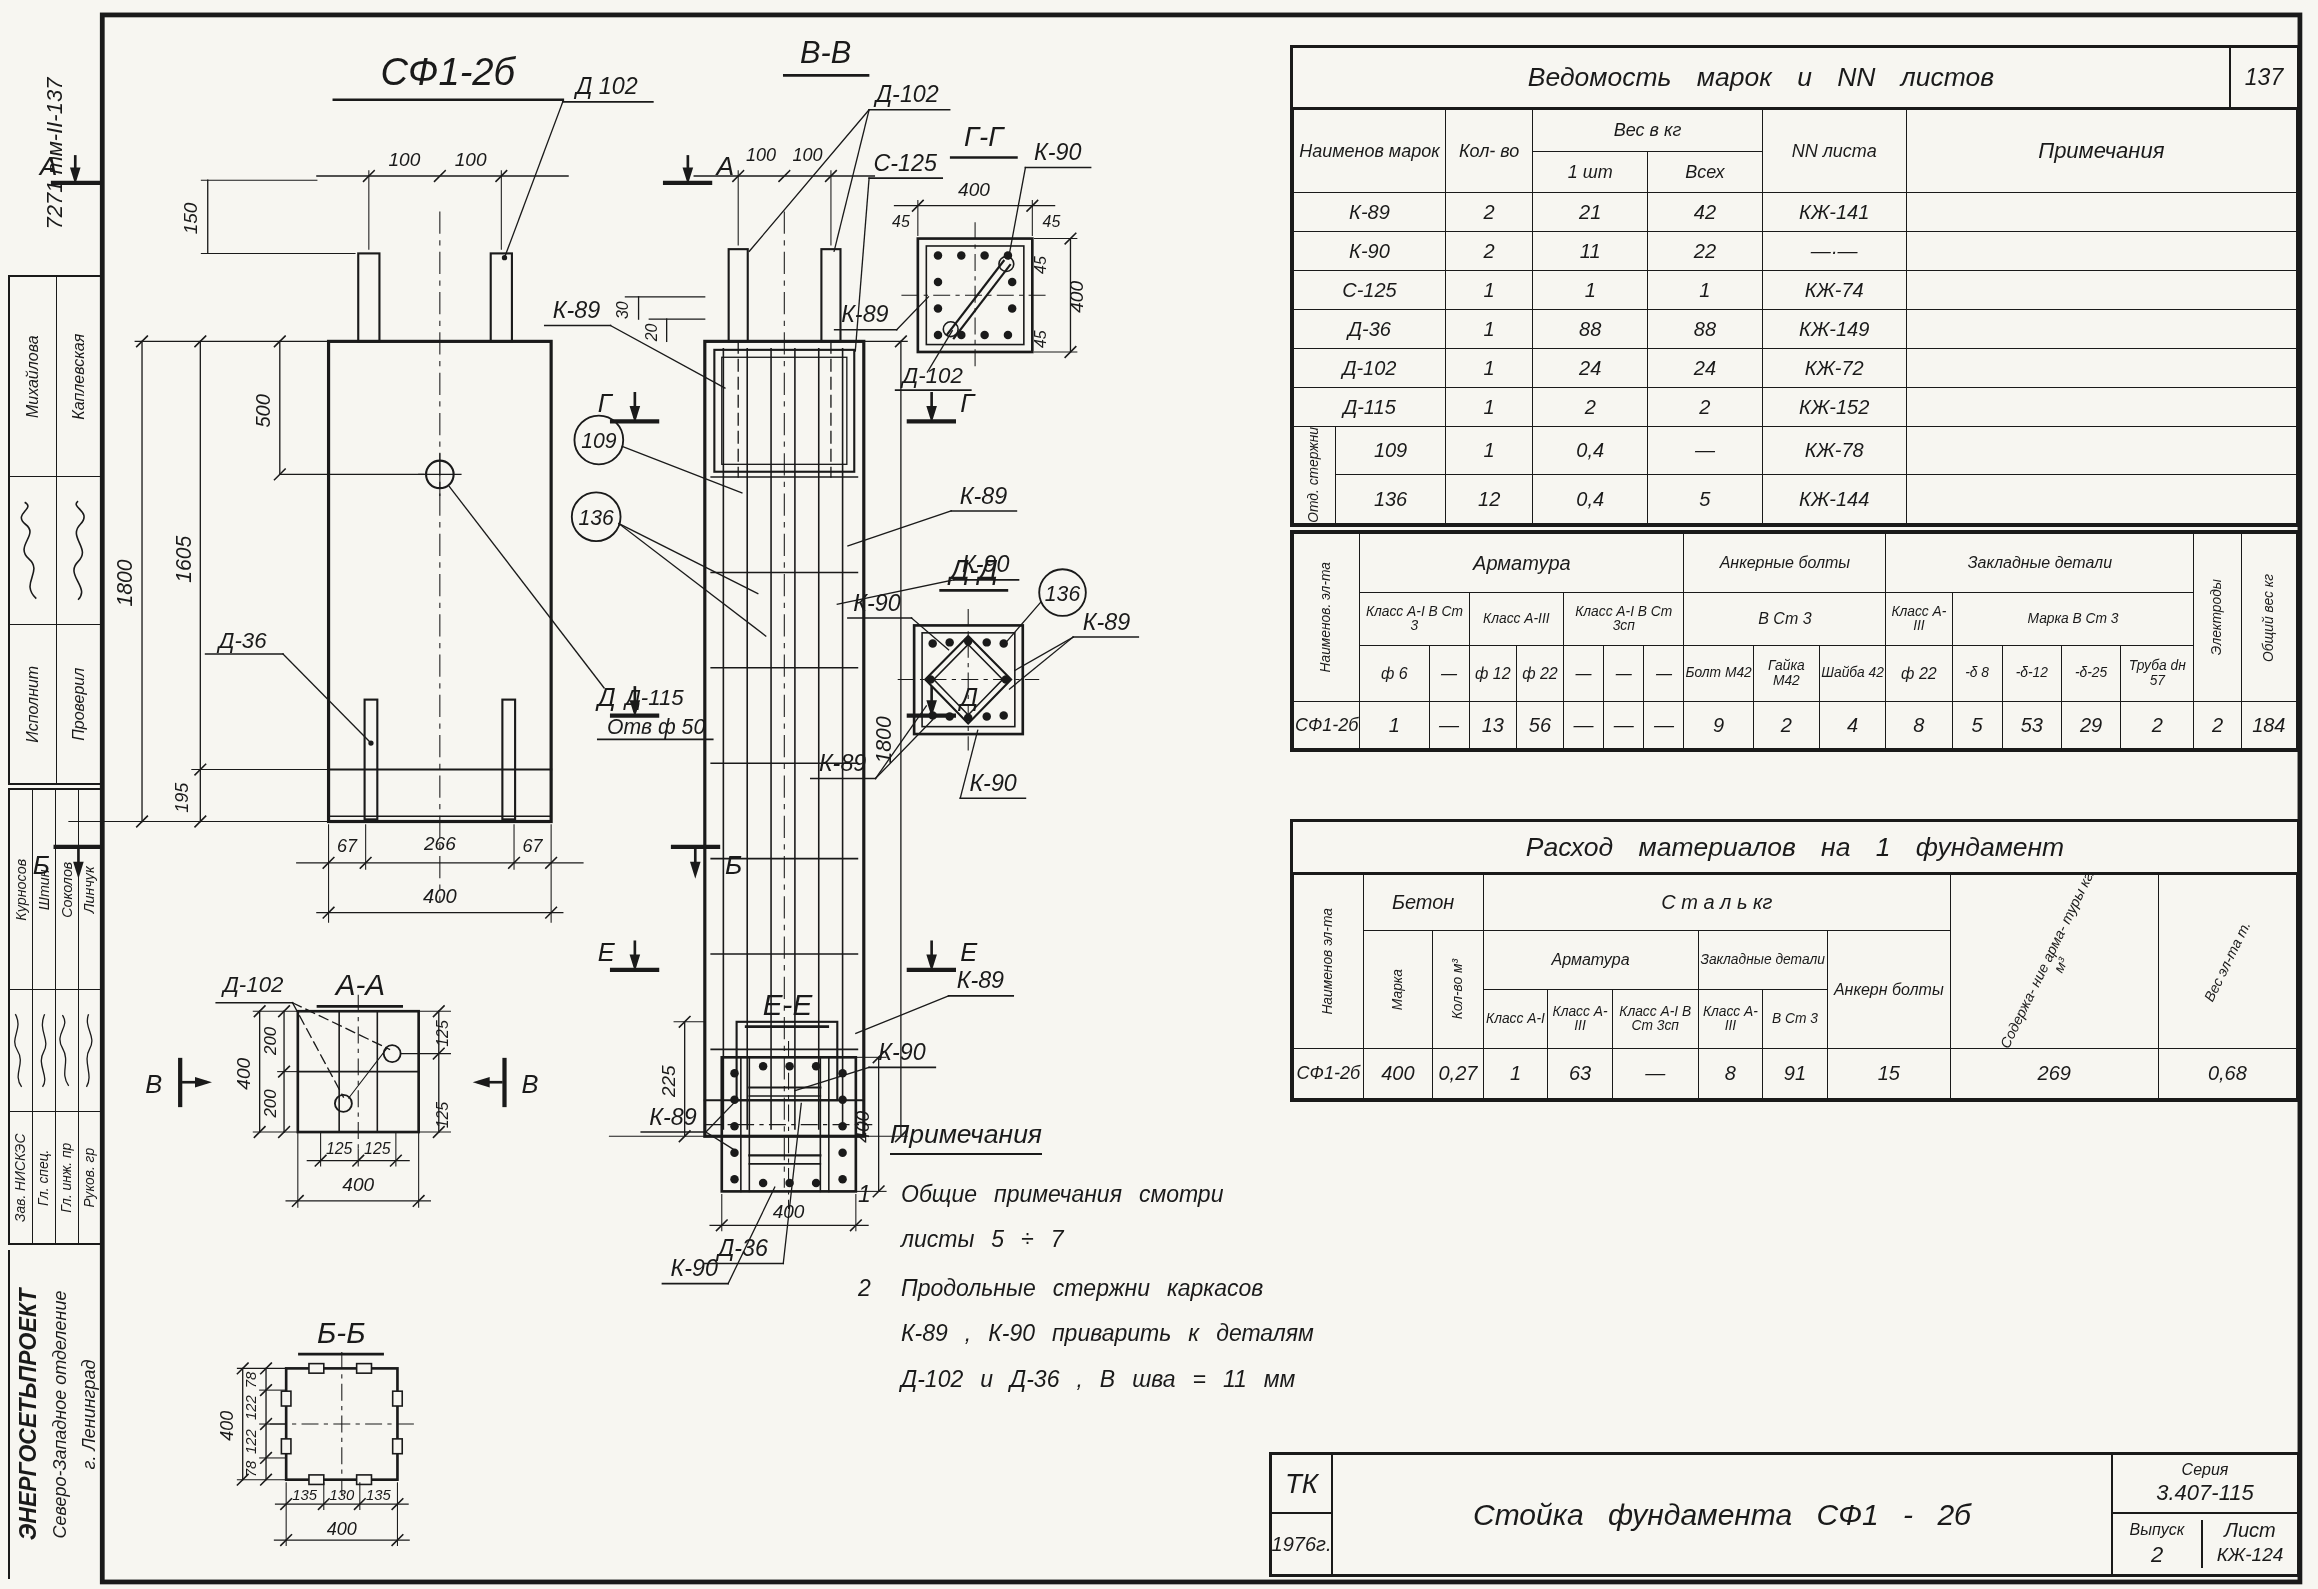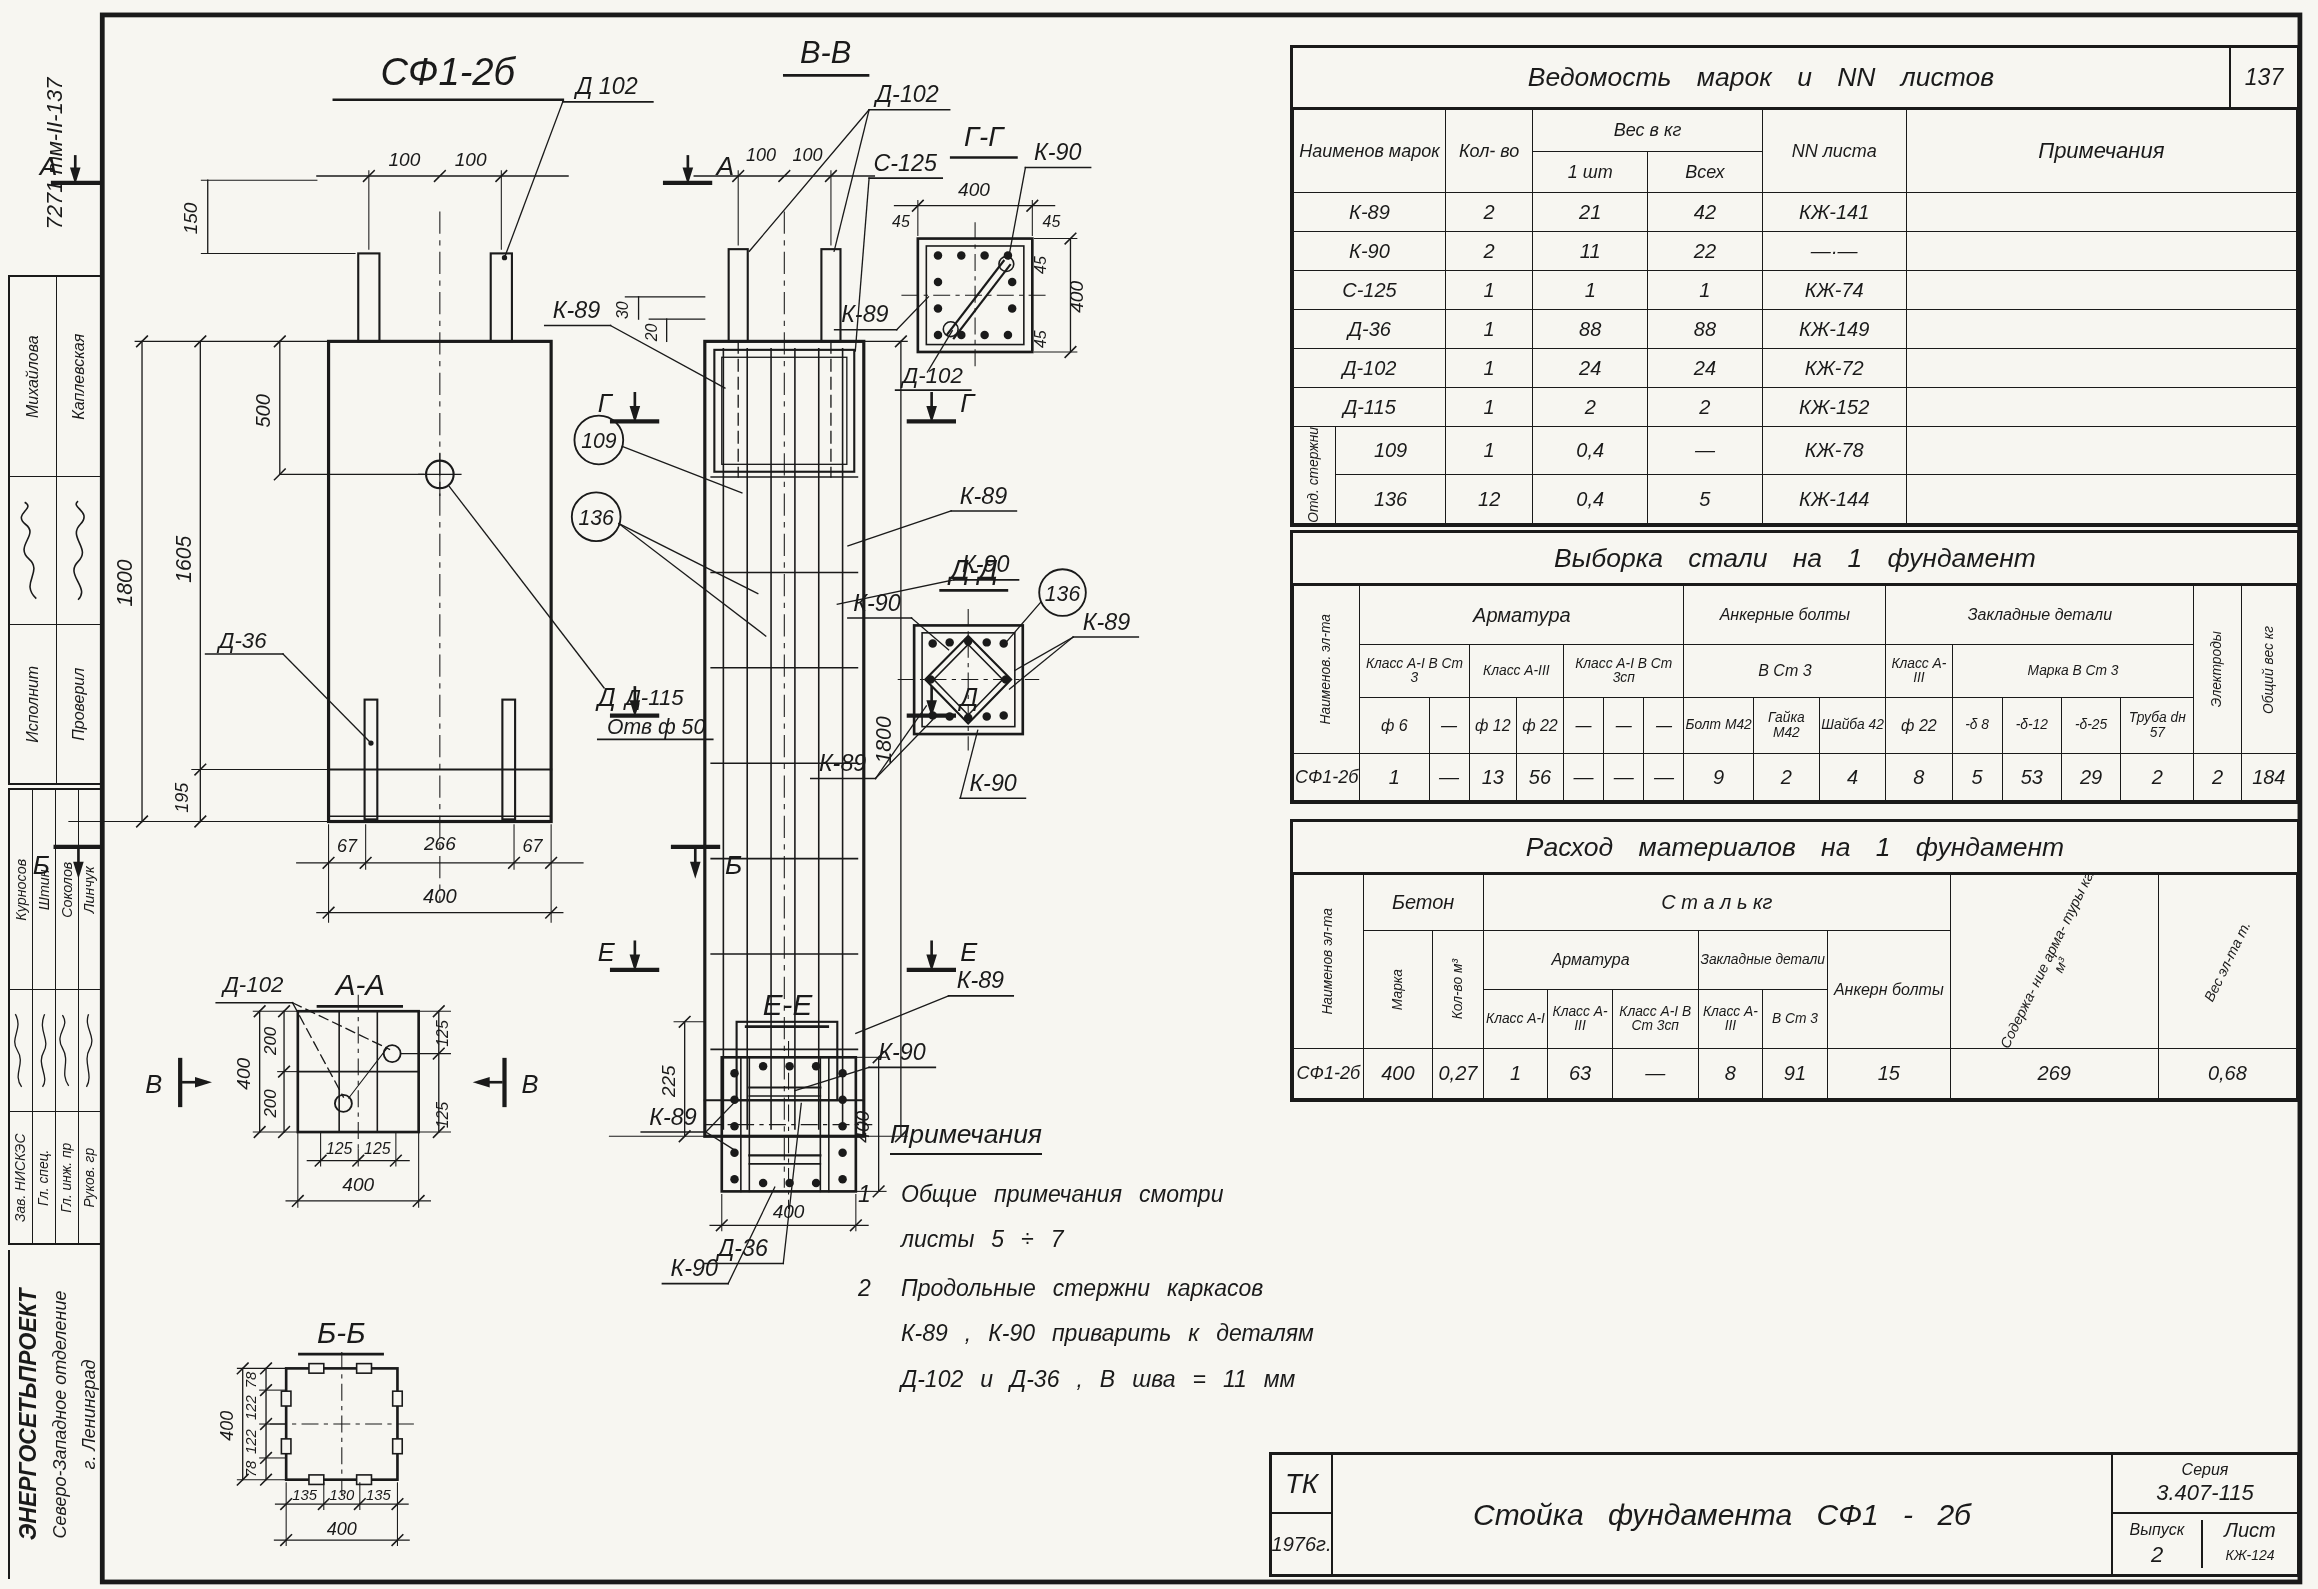--- a/index.html
+++ b/index.html
@@ -611,23 +611,20 @@
             <td class="fs38">0,4</td>
             <td class="fs38">5</td>
             <td class="fs38">КЖ-144</td>
             <td></td>
           </tr>
   </tbody>
       </table>
 </div>
 
 <div class="tblbox" style="left:1290px;top:530px;width:1004px;">
-  <div class="ttitle" style="height:50px;">
-        <div class="tt">Выборка   стали   на  1  фундамент</div>
-      </div>
   <table>
     <colgroup>
           <col style="width:66px">
           <col style="width:69px">
           <col style="width:40px">
           <col style="width:47px">
           <col style="width:47px">
           <col style="width:40px">
           <col style="width:40px">
           <col style="width:40px">
@@ -781,21 +778,21 @@
     <div style="font-size:16px;height:19px;">Серия</div>
     <div style="font-size:22px;height:27.6px;">3.407-115</div>
   </div>
   <div style="grid-column:3;grid-row:2;display:grid;grid-template-columns:90px 94px;padding:0;">
     <div style="border-right:2.1px solid #1a1a1a;flex-direction:column;">
       <div style="font-size:16px;height:21px;display:flex;align-items:center;">Выпуск</div>
       <div style="font-size:22px;height:27.6px;display:flex;align-items:center;">2</div>
     </div>
     <div style="flex-direction:column;">
       <div style="font-size:20px;height:21px;display:flex;align-items:center;">Лист</div>
-      <div style="font-size:14px;height:27.6px;display:flex;align-items:center;">КЖ-124</div>
+      <div style="font-size:19px;height:27.6px;display:flex;align-items:center;">КЖ-124</div>
     </div>
   </div>
 </div>
 
 <div class="rotwrap" style="left:8px;top:37px;width:94px;height:233px;">
   <div class="rotinner" style="width:233px;height:94px;transform:rotate(-90deg) translateX(-233px);display:flex;align-items:center;justify-content:center;">
     <div class="hand" style="font-size:22px;">7271 тм-II-137</div>
   </div>
 </div>
 

